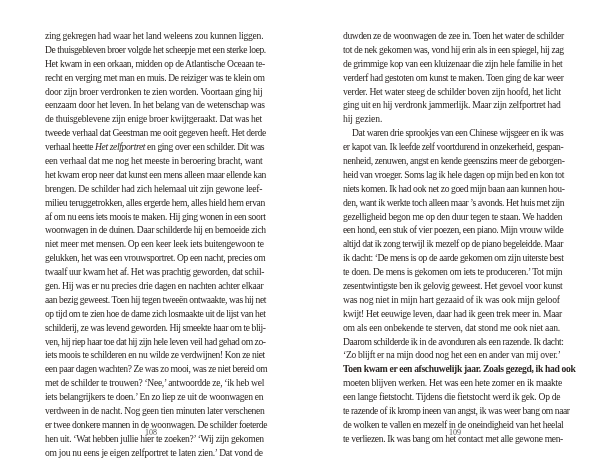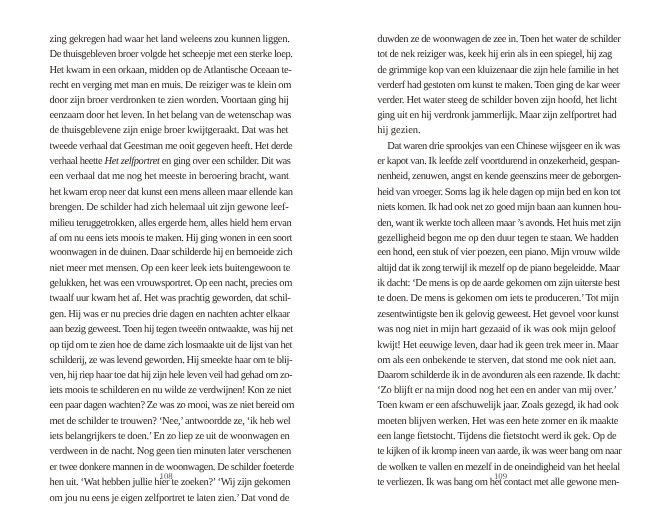--- a/index.html
+++ b/index.html
@@ -49,21 +49,21 @@
     <span class="line" style="white-space: nowrap; letter-spacing: -0.42px; overflow: visible;">een paar dagen wachten? Ze was zo mooi, was ze niet bereid om</span>
     <span class="line" style="white-space: nowrap; letter-spacing: -0.32px; overflow: visible;">met de schilder te trouwen? ‘Nee,’ antwoordde ze, ‘ik heb wel</span>
     <span class="line" style="white-space: nowrap; letter-spacing: -0.31px; overflow: visible;">iets belangrijkers te doen.’ En zo liep ze uit de woonwagen en</span>
     <span class="line" style="white-space: nowrap; letter-spacing: -0.33px; overflow: visible;">verdween in de nacht. Nog geen tien minuten later verschenen</span>
     <span class="line" style="white-space: nowrap; letter-spacing: -0.41px; overflow: visible;">er twee donkere mannen in de woonwagen. De schilder foeterde</span>
     <span class="line" style="white-space: nowrap; letter-spacing: -0.32px; overflow: visible;">hen uit. ‘Wat hebben jullie hier te zoeken?’ ‘Wij zijn gekomen</span>
     <span class="line" style="white-space: nowrap; letter-spacing: -0.29px; overflow: visible;">om jou nu eens je eigen zelfportret te laten zien.’ Dat vond de</span>
   </div>
 <div class="page right" id="right-page">
     <span class="line" style="white-space: nowrap; letter-spacing: -0.38px; overflow: visible;">duwden ze de woonwagen de zee in. Toen het water de schilder</span>
-    <span class="line" style="white-space: nowrap; letter-spacing: -0.38px; overflow: visible;">tot de nek reiziger was, keek hij erin als in een spiegel, hij zag</span>
+    <span class="line" style="white-space: nowrap; letter-spacing: -0.38px; overflow: visible;">tot de nek gekomen was, vond hij erin als in een spiegel, hij zag</span>
     <span class="line" style="white-space: nowrap; letter-spacing: -0.37px; overflow: visible;">de grimmige kop van een kluizenaar die zijn hele familie in het</span>
     <span class="line" style="white-space: nowrap; letter-spacing: -0.38px; overflow: visible;">verderf had gestoten om kunst te maken. Toen ging de kar weer</span>
     <span class="line" style="white-space: nowrap; letter-spacing: -0.29px; overflow: visible;">verder. Het water steeg de schilder boven zijn hoofd, het licht</span>
     <span class="line" style="white-space: nowrap; letter-spacing: -0.29px; overflow: visible;">ging uit en hij verdronk jammerlijk. Maar zijn zelfportret had</span>
     <span class="line last" style="white-space: nowrap;">hij gezien.</span>
     <span class="line indent" style="white-space: nowrap; letter-spacing: -0.4px; overflow: visible;">Dat waren drie sprookjes van een Chinese wijsgeer en ik was</span>
     <span class="line" style="white-space: nowrap; letter-spacing: -0.4px; overflow: visible;">er kapot van. Ik leefde zelf voortdurend in onzekerheid, gespan-</span>
     <span class="line" style="white-space: nowrap; letter-spacing: -0.39px; overflow: visible;">nenheid, zenuwen, angst en kende geenszins meer de geborgen-</span>
     <span class="line" style="white-space: nowrap; letter-spacing: -0.41px; overflow: visible;">heid van vroeger. Soms lag ik hele dagen op mijn bed en kon tot</span>
     <span class="line" style="white-space: nowrap; letter-spacing: -0.4px; overflow: visible;">niets komen. Ik had ook net zo goed mijn baan aan kunnen hou-</span>
@@ -72,22 +72,22 @@
     <span class="line" style="white-space: nowrap; letter-spacing: -0.39px; overflow: visible;">een hond, een stuk of vier poezen, een piano. Mijn vrouw wilde</span>
     <span class="line" style="white-space: nowrap; letter-spacing: -0.41px; overflow: visible;">altijd dat ik zong terwijl ik mezelf op de piano begeleidde. Maar</span>
     <span class="line" style="white-space: nowrap; letter-spacing: -0.4px; overflow: visible;">ik dacht: ‘De mens is op de aarde gekomen om zijn uiterste best</span>
     <span class="line" style="white-space: nowrap; letter-spacing: -0.31px; overflow: visible;">te doen. De mens is gekomen om iets te produceren.’ Tot mijn</span>
     <span class="line" style="white-space: nowrap; letter-spacing: -0.33px; overflow: visible;">zesentwintigste ben ik gelovig geweest. Het gevoel voor kunst</span>
     <span class="line" style="white-space: nowrap; letter-spacing: -0.2px; overflow: visible;">was nog niet in mijn hart gezaaid of ik was ook mijn geloof</span>
     <span class="line" style="white-space: nowrap; letter-spacing: -0.32px; overflow: visible;">kwijt! Het eeuwige leven, daar had ik geen trek meer in. Maar</span>
     <span class="line" style="white-space: nowrap; letter-spacing: -0.22px; overflow: visible;">om als een onbekende te sterven, dat stond me ook niet aan.</span>
     <span class="line" style="white-space: nowrap; letter-spacing: -0.41px; overflow: visible;">Daarom schilderde ik in de avonduren als een razende. Ik dacht:</span>
     <span class="line" style="white-space: nowrap; letter-spacing: -0.29px; overflow: visible;">‘Zo blijft er na mijn dood nog het een en ander van mij over.’</span>
-    <span class="line" style="white-space: nowrap; letter-spacing: -0.33px; overflow: visible;">Toen kwam er een afschuwelijk jaar. Zoals gezegd, ik had ook</span>
+    <span class="line" style="white-space: nowrap; letter-spacing: -0.33px; overflow: visible; font-weight: bold;">Toen kwam er een afschuwelijk jaar. Zoals gezegd, ik had ook</span>
     <span class="line" style="white-space: nowrap; letter-spacing: -0.29px; overflow: visible;">moeten blijven werken. Het was een hete zomer en ik maakte</span>
     <span class="line" style="white-space: nowrap; letter-spacing: -0.29px; overflow: visible;">een lange fietstocht. Tijdens die fietstocht werd ik gek. Op de</span>
-    <span class="line" style="white-space: nowrap; letter-spacing: -0.43px; overflow: visible;">te kijken of ik kromp ineen van aarde, ik was weer bang om naar</span>
+    <span class="line" style="white-space: nowrap; letter-spacing: -0.43px; overflow: visible;">te razende of ik kromp ineen van angst, ik was weer bang om naar</span>
     <span class="line" style="white-space: nowrap; letter-spacing: -0.38px; overflow: visible;">de wolken te vallen en mezelf in de oneindigheid van het heelal</span>
     <span class="line" style="white-space: nowrap; letter-spacing: -0.36px; overflow: visible;">te verliezen. Ik was bang om het contact met alle gewone men-</span>
   </div>
 
 <div class="folio left">108</div>
 <div class="folio right">109</div>
 
 </body></html>

